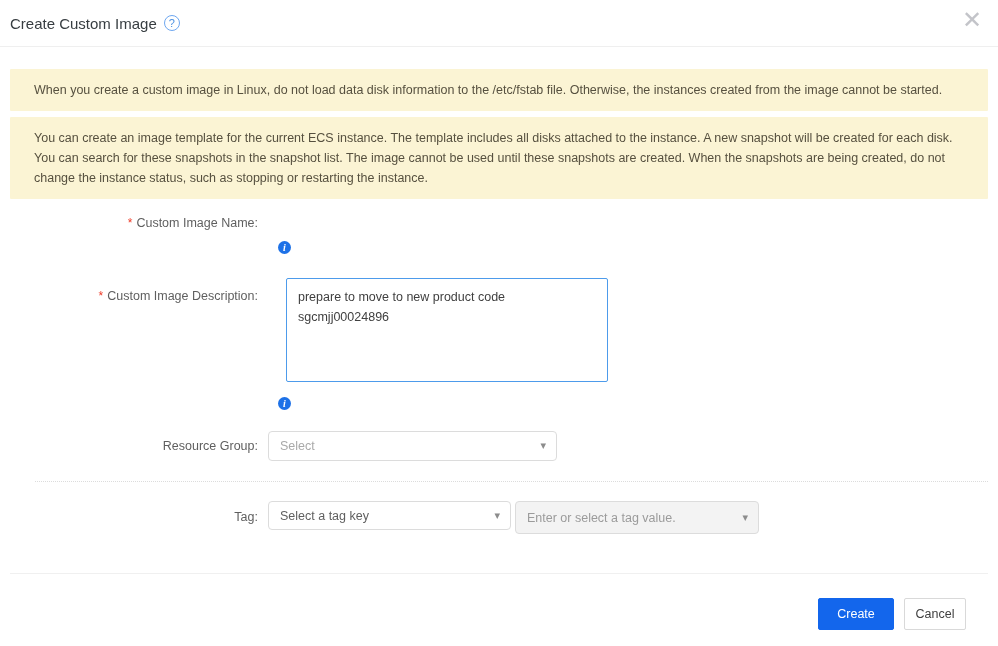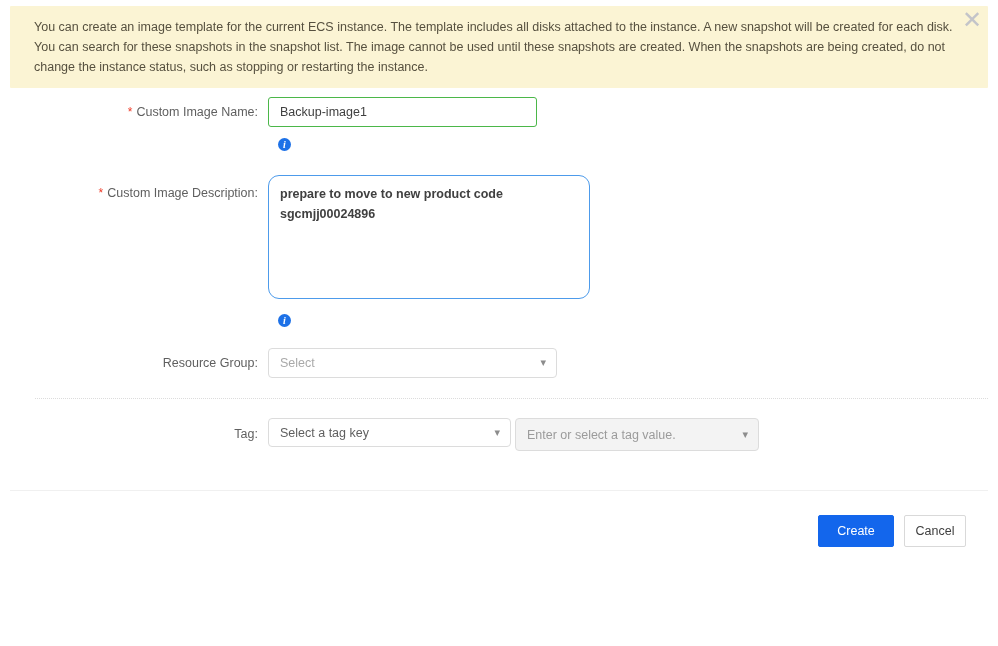--- a/index.html
+++ b/index.html
@@ -29,25 +29,25 @@
   .row-name { }
   .row-name .form-label { padding-top: 8px; }
   .name-input { width: 269px; height: 30px; border: 1px solid #4bb749; border-radius: 3px; padding: 0 11px;
     font-size: 12.5px; color: #404040; outline: none; font-family: "Liberation Sans", sans-serif; }
 
   .info-hint { margin: 7px 0 0 268px; }
   .info-icon { display: inline-block; width: 13px; height: 13px; background: #1d71e7; border-radius: 50%;
     color: #fff; font-size: 10px; line-height: 13px; text-align: center; font-style: italic;
     font-family: "Liberation Serif", serif; font-weight: bold; cursor: pointer; }
 
-  .row-desc { margin-top: 23px; }
+  .row-desc { margin-top: 23px; gap: 18px; }
   .row-desc .form-label { padding-top: 11px; }
-  .desc-textarea { width: 322px; height: 124px; border: 1px solid #4d9beb; border-radius: 11px; padding: 8px 11px;
+  .desc-textarea { width: 322px; height: 104px; border: 1px solid #4d9beb; border-radius: 2px; padding: 8px 11px;
     font-size: 12.5px; line-height: 20px; color: #404040; resize: none; outline: none;
-    font-family: "Liberation Sans", sans-serif; font-weight: bold; }
+    font-family: "Liberation Sans", sans-serif; }
 
   .row-rg { margin-top: 20px; }
   .row-rg .form-label { padding-top: 8px; }
   .select-box { position: relative; width: 289px; height: 30px; border: 1px solid #dcdcdc; border-radius: 4px;
     background: #fff; display: flex; align-items: center; padding: 0 26px 0 11px; font-size: 12.5px;
     color: #a9a9a9; cursor: pointer; }
   .caret { position: absolute; right: 10px; top: 50%; transform: translateY(-55%); color: #8c8c8c; font-size: 11px; }
 
   .dashed-divider { margin: 20px 0 0 25px; border-top: 1px dotted #dcdcdc; height: 0; }
 
@@ -62,34 +62,36 @@
   .footer { display: flex; justify-content: flex-end; gap: 10px; padding: 24px 22px 0 0; }
   .btn { height: 32px; font-size: 12.5px; border-radius: 2px; cursor: pointer; font-family: "Liberation Sans", sans-serif; }
   .btn-create { width: 76px; background: #1366ec; border: 1px solid #1366ec; color: #fff; }
   .btn-cancel { width: 62px; background: #fff; border: 1px solid #d9d9d9; color: #404040; }
 </style>
 </head>
 <body>
 
 <div class="dialog">
 
+  <div class="dlg-header">
+    <span class="dlg-title">Create Custom Image</span>
+    <span class="help-icon">?</span>
+  </div>
   <span class="close-btn">✕</span>
 
   <div class="dlg-body">
 
+    <div class="notice notice-1">When you create a custom image in Linux, do not load data disk information to the /etc/fstab file. Otherwise, the instances created from the image cannot be started.</div>
     <div class="notice notice-2">You can create an image template for the current ECS instance. The template includes all disks attached to the instance. A new snapshot will be created for each disk. You can search for these snapshots in the snapshot list. The image cannot be used until these snapshots are created. When the snapshots are being created, do not change the instance status, such as stopping or restarting the instance.</div>
 
     <div class="form">
 
       <div class="form-row row-name">
         <div class="form-label">
           <span class="required-mark">*</span><span>Custom Image Name:</span>
-        </div>
-        <div class="form-control">
-          <input class="name-input" type="text" value="Backup-image1" style="">
         </div>
       </div>
       <div class="info-hint">
         <span class="info-icon">i</span>
       </div>
 
       <div class="form-row row-desc">
         <div class="form-label">
           <span class="required-mark">*</span><span>Custom Image Description:</span>
         </div>

